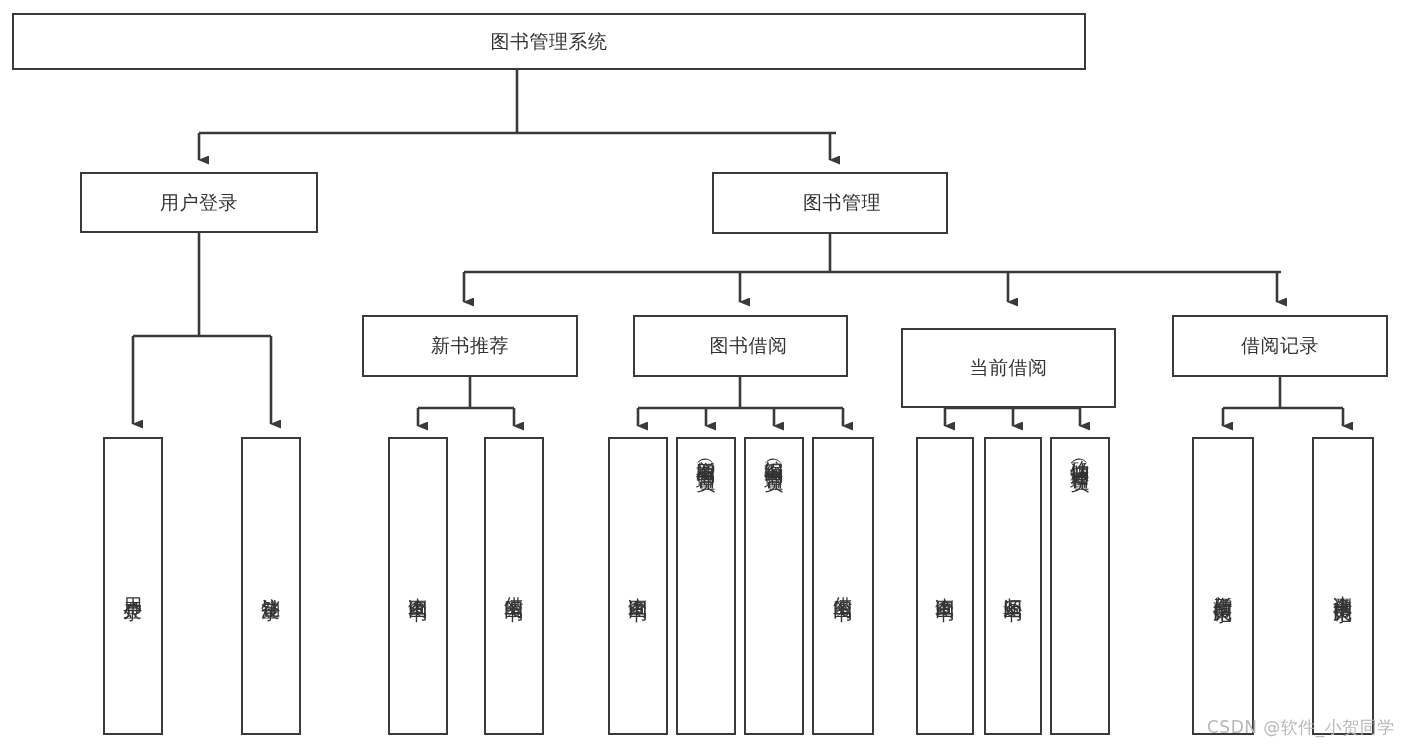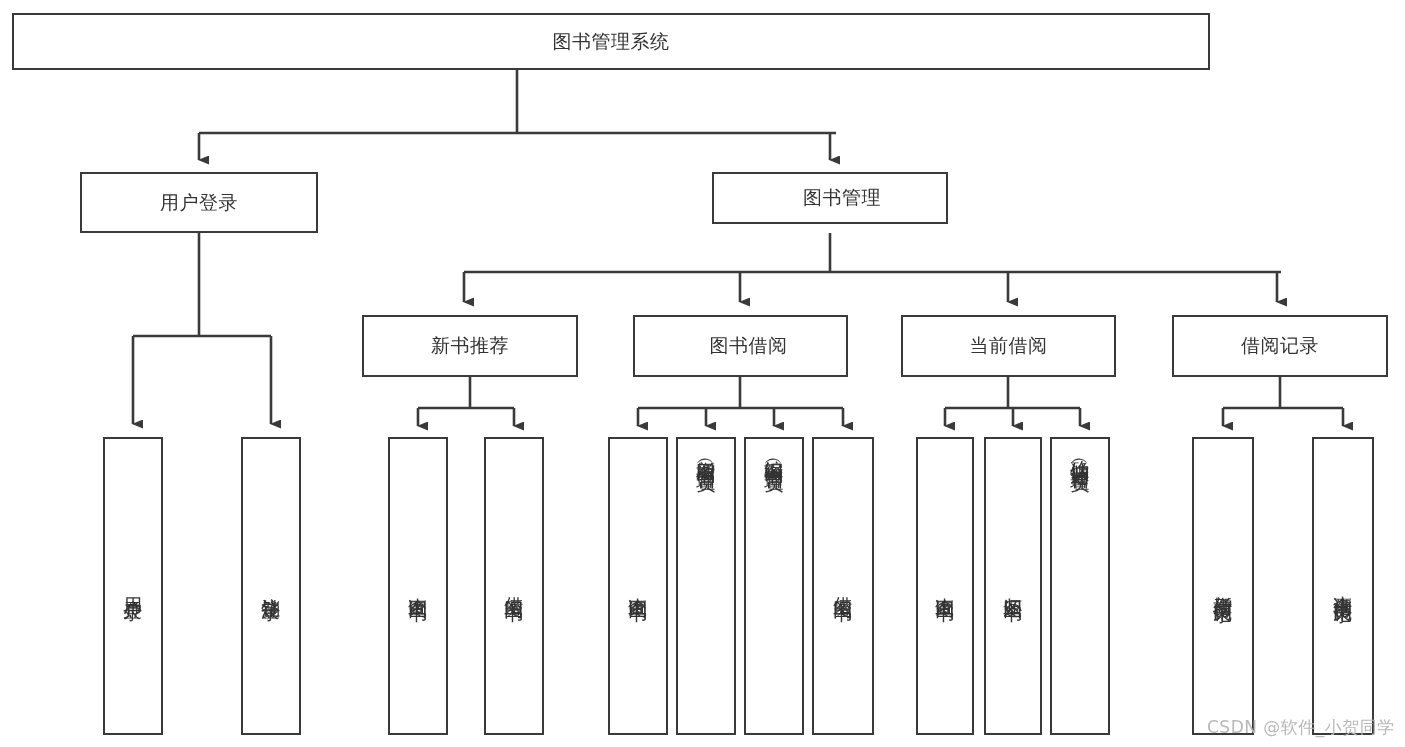--- a/index.html
+++ b/index.html
@@ -117,41 +117,41 @@
       <path d="M1013,408 L1013,426" marker-end="url(#arrowhead)"></path>
       <path d="M1080,408 L1080,426" marker-end="url(#arrowhead)"></path>
 
       <path d="M1280,377 L1280,408"></path>
       <path d="M1223,408 L1343,408"></path>
       <path d="M1223,408 L1223,426" marker-end="url(#arrowhead)"></path>
       <path d="M1343,408 L1343,426" marker-end="url(#arrowhead)"></path>
     </g>
   </svg>
 
-  <div class="node" style="left:12px; top:13px; width:1198px; height:57px;">
+  <div class="node" style="left:12px; top:13px; width:1074px; height:57px;">
     <span class="node-label">图书管理系统</span>
   </div>
 
   <div class="node" style="left:80px; top:172px; width:238px; height:61px;">
     <span class="node-label">用户登录</span>
   </div>
 
-  <div class="node" style="left:712px; top:172px; width:236px; height:52px;padding-left:24px;">
+  <div class="node" style="left:712px; top:172px; width:236px; height:62px;padding-left:24px;">
     <span class="node-label">图书管理</span>
   </div>
 
   <div class="node" style="left:362px; top:315px; width:216px; height:62px;">
     <span class="node-label">新书推荐</span>
   </div>
 
   <div class="node" style="left:633px; top:315px; width:215px; height:62px;padding-left:16px;">
     <span class="node-label">图书借阅</span>
   </div>
 
-  <div class="node" style="left:901px; top:315px; width:215px; height:62px;align-items:center;">
+  <div class="node" style="left:901px; top:328px; width:215px; height:80px;align-items:center;">
     <span class="node-label">当前借阅</span>
   </div>
 
   <div class="node" style="left:1172px; top:315px; width:216px; height:62px;">
     <span class="node-label">借阅记录</span>
   </div>
 
   <div class="node vertical center-v" style="left:103px; top:437px; width:60px; height:298px;">
     <span class="node-label">用户登录</span>
   </div>

